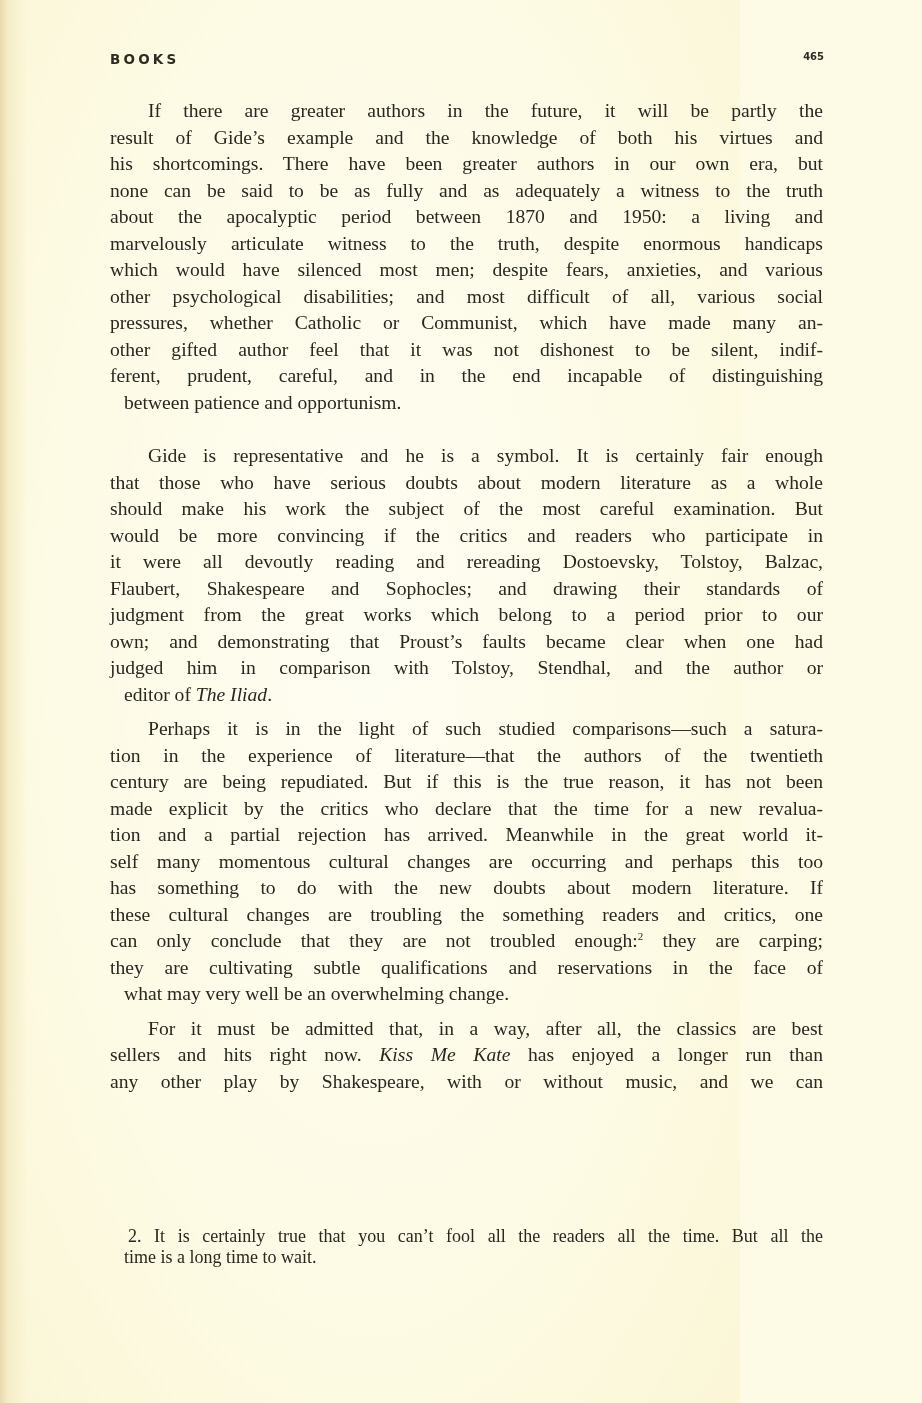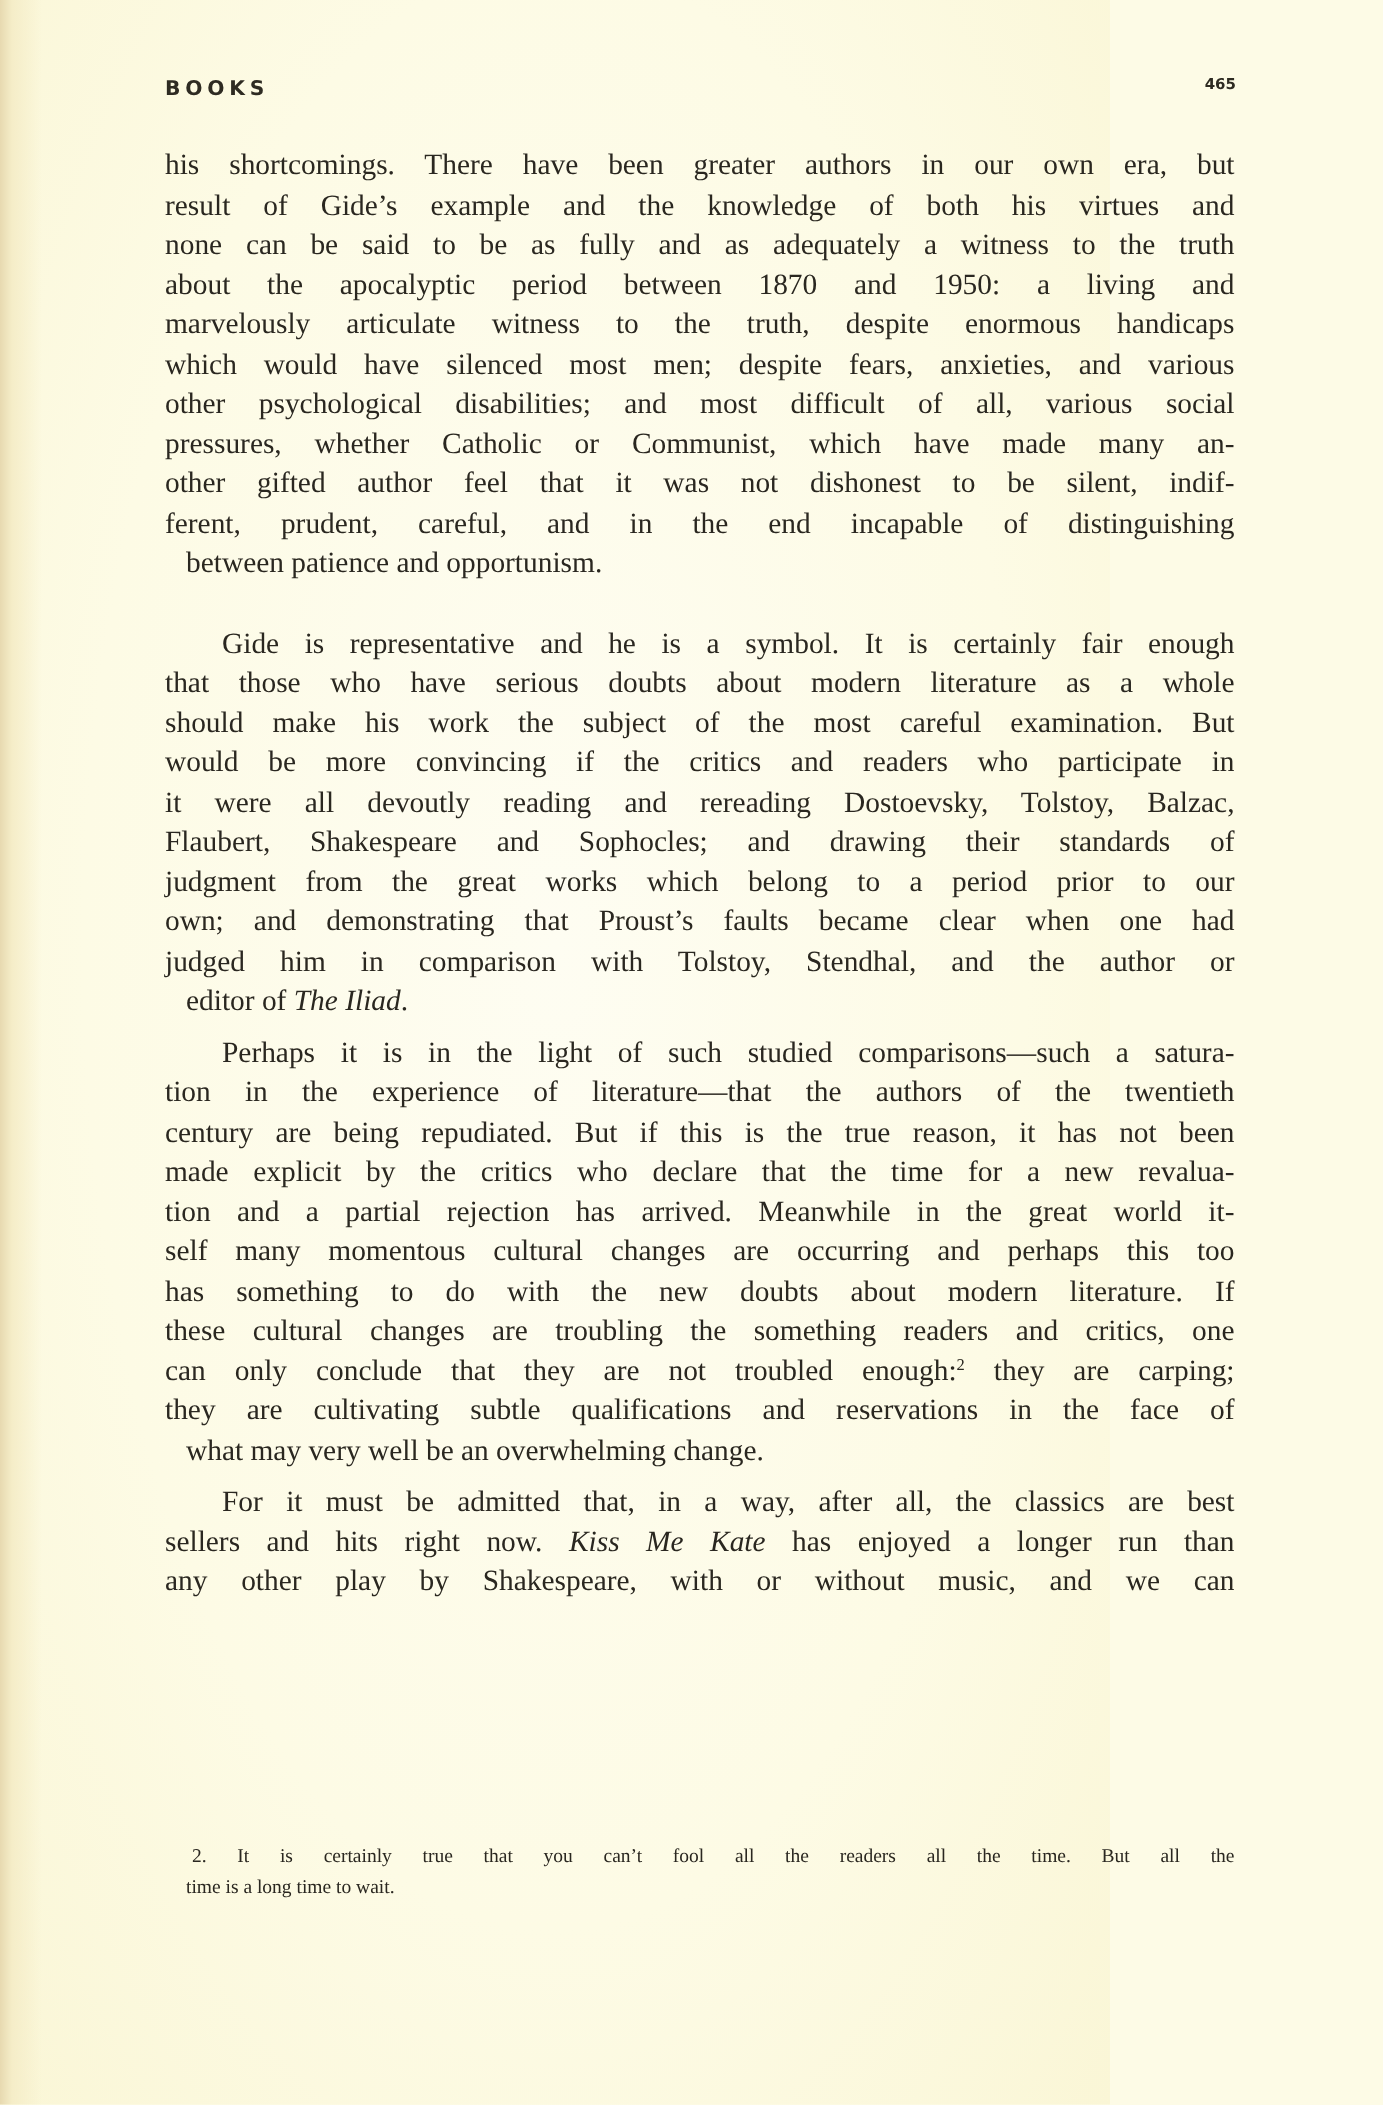--- a/index.html
+++ b/index.html
@@ -85,40 +85,41 @@
       font-size: 11px;
       vertical-align: 7px;
       line-height: 0;
     }
     .footnote {
       position: absolute;
       left: 110px;
       top: 1226px;
       width: 713px;
       font-family: "Liberation Serif", serif;
-      font-size: 13px;
+      font-size: 18px;
       line-height: 21px;
       color: #2a2720;
     }
   </style>
 </head>
 <body>
 
 <div class="page">
 
   <div class="running-head">
     <span class="section-title">BOOKS</span>
     <span class="page-number">465</span>
   </div>
 
   <div class="body-text">
 
     <div class="para-lines gap-after">
+      <span class="line indent">If there are greater authors in the future, it will be partly the</span>
+      <span class="line">result of Gide’s example and the knowledge of both his virtues and</span>
       <span class="line">his shortcomings. There have been greater authors in our own era, but</span>
-      <span class="line">result of Gide’s example and the knowledge of both his virtues and</span>
       <span class="line">none can be said to be as fully and as adequately a witness to the truth</span>
       <span class="line">about the apocalyptic period between 1870 and 1950: a living and</span>
       <span class="line">marvelously articulate witness to the truth, despite enormous handicaps</span>
       <span class="line">which would have silenced most men; despite fears, anxieties, and various</span>
       <span class="line">other psychological disabilities; and most difficult of all, various social</span>
       <span class="line">pressures, whether Catholic or Communist, which have made many an-</span>
       <span class="line">other gifted author feel that it was not dishonest to be silent, indif-</span>
       <span class="line">ferent, prudent, careful, and in the end incapable of distinguishing</span>
       <span class="line last">between patience and opportunism.</span>
     </div>

